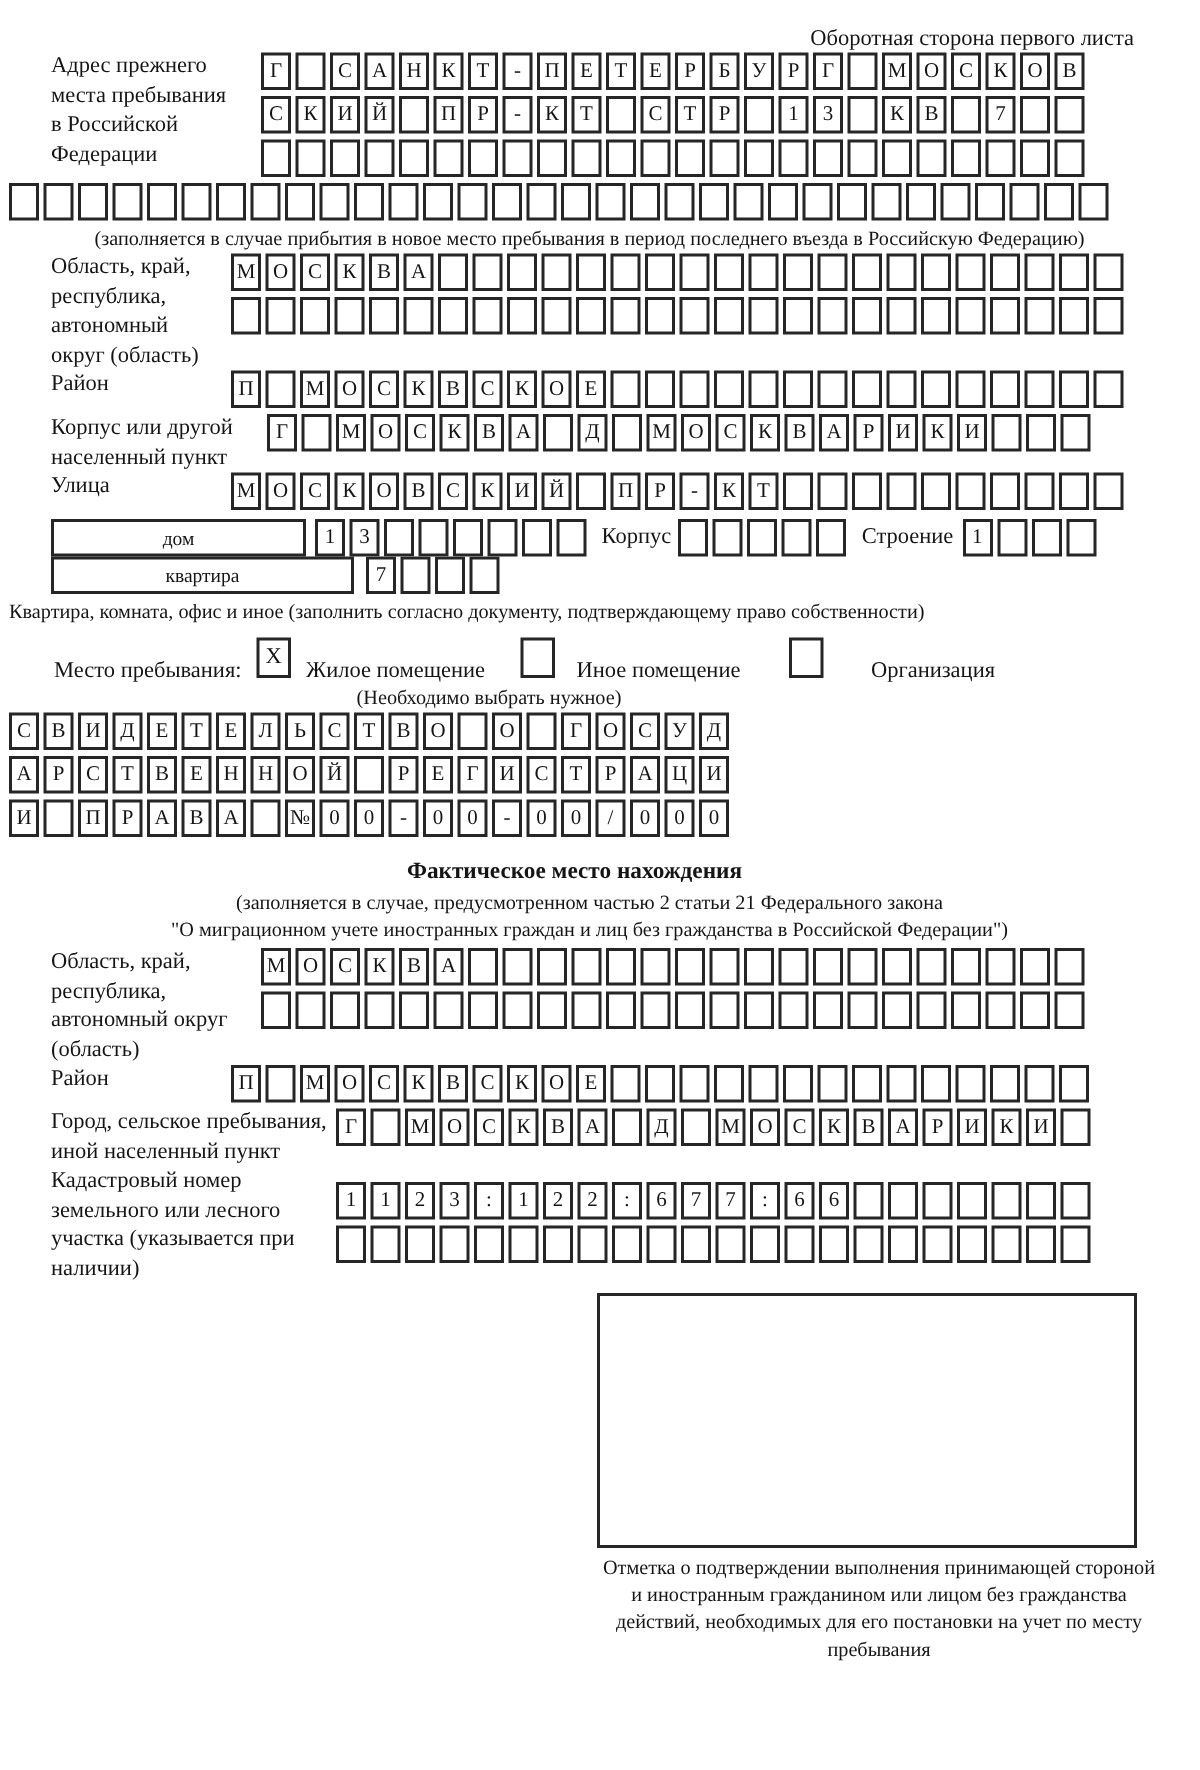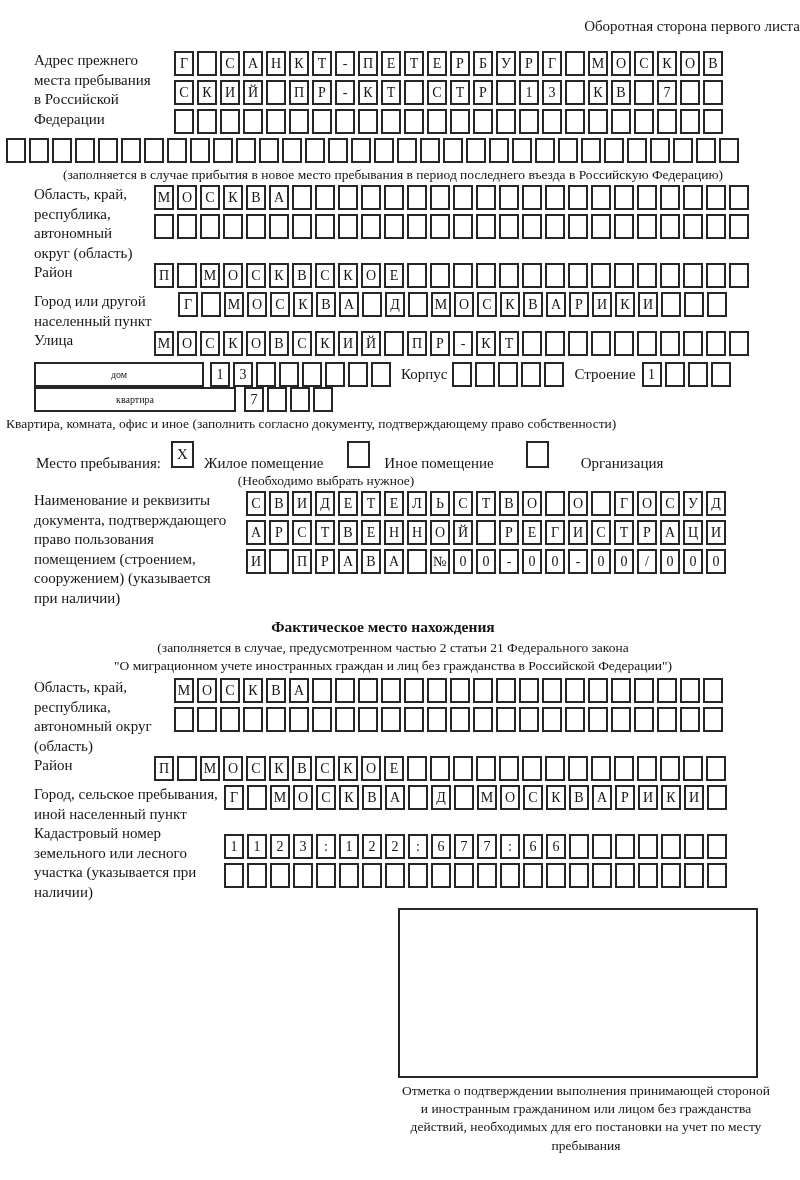--- a/index.html
+++ b/index.html
@@ -2,52 +2,52 @@
 <html><head>
 <meta charset="utf-8">
 <style>
   html,body { margin:0; padding:0; background:#ffffff; }
   .page {
     position:relative; width:800px; height:1180px; box-sizing:border-box;
     background:#fff; color:#151515;
     font-family:"Liberation Serif","DejaVu Serif",serif;
     padding:6px 0 0 6px; overflow:hidden;
   }
-  .header-note { text-align:right; font-size:15px; margin-top:12px; }
+  .header-note { text-align:right; padding-right:44px; font-size:15px; margin-top:12px; }
 
   .field { display:flex; align-items:flex-start; }
   .label { font-size:15px; line-height:1.3; box-sizing:border-box; padding-left:28px; flex:none; }
   .label .inner { display:block; }
 
   .cells { display:flex; gap:3px; margin-bottom:4px; }
   .cell {
     width:16px; height:21px; border:2px solid #262626; flex:none;
     display:flex; align-items:center; justify-content:center;
     font-size:14px; line-height:1; background:#fff;
   }
   .rows { flex:none; }
 
   .caption { font-size:13.5px; margin:1px 0 2px 0; }
   .center { text-align:center; padding-right:20px; }
   .sec-title { text-align:center; font-weight:bold; font-size:15.5px; margin:5px 40px 7px 0; }
 
   .widebox { border:2px solid #262626; height:21px; display:flex; align-items:center;
-             justify-content:center; font-size:10px; flex:none; box-sizing:content-box; }
+             justify-content:center; font-size:13px; flex:none; box-sizing:content-box; }
   .inline-lbl { font-size:15px; line-height:25px; flex:none;margin-top:19px; }
   .chk { width:19px; height:23px; border:2px solid #262626; flex:none;
          display:flex; align-items:center; justify-content:center; font-size:15px; }
 
   .mesto-row { display:flex; align-items:center; margin-left:30px; margin-top:4px; }
   .mesto-row .inline-lbl { line-height:normal; }
 
   .stamp-wrap { margin-left:392px; width:376px; margin-top:6px; }
   .stamp-box { width:356px; height:166px; border:2px solid #262626; }
   .stamp-cap { font-size:13.5px; text-align:center; margin-top:4px; line-height:1.35; }
 
-  .mt2{margin-top:2px}.mt4{margin-top:4px}.mt16{margin-top:16px}
+  .mt2{margin-top:2px}.mt4{margin-top:4px}.mt16{margin-top:0}
 </style>
 </head>
 <body>
 
 <div class="page">
 
   <div class="header-note">Оборотная сторона первого листа</div>
 
   <div class="field mt16">
     <div class="label" style="width:168px">
@@ -262,21 +262,21 @@
         <span class="cell"></span>
         <span class="cell"></span>
         <span class="cell"></span>
         <span class="cell"></span>
         <span class="cell"></span>
       </div>
   </div>
 
   <div class="field">
     <div class="label" style="width:172px">
-      <span class="inner" style="width:132px">Город или другой населенный пункт</span>
+      <span class="inner" style="width:132px">Корпус или другой населенный пункт</span>
     </div>
     <div class="cells">
         <span class="cell">Г</span>
         <span class="cell"></span>
         <span class="cell">М</span>
         <span class="cell">О</span>
         <span class="cell">С</span>
         <span class="cell">К</span>
         <span class="cell">В</span>
         <span class="cell">А</span>
@@ -376,23 +376,20 @@
     <div class="chk" style="margin-left:10px">X</div>
     <div class="inline-lbl" style="margin-left:10px">Жилое помещение</div>
     <div class="chk" style="margin-left:24px"></div>
     <div class="inline-lbl" style="margin-left:14px">Иное помещение</div>
     <div class="chk" style="margin-left:32px"></div>
     <div class="inline-lbl" style="margin-left:32px">Организация</div>
   </div>
   <div class="caption" style="margin-left:150px; width:340px; text-align:center">(Необходимо выбрать нужное)</div>
 
   <div class="field mt2">
-    <div class="label" style="width:240px">
-      <span class="inner" style="width:204px">Наименование и реквизиты документа, подтверждающего право пользования помещением (строением, сооружением) (указывается при наличии)</span>
-    </div>
     <div class="rows">
       <div class="cells">
           <span class="cell">С</span>
           <span class="cell">В</span>
           <span class="cell">И</span>
           <span class="cell">Д</span>
           <span class="cell">Е</span>
           <span class="cell">Т</span>
           <span class="cell">Е</span>
           <span class="cell">Л</span>

